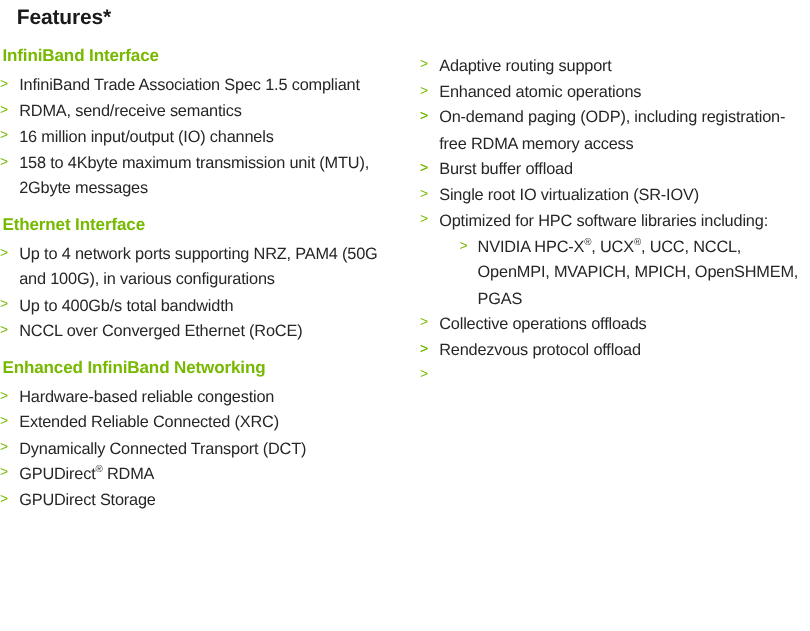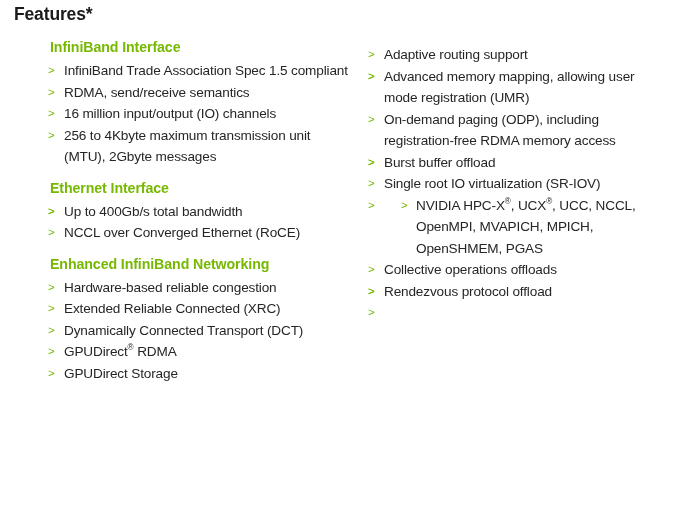--- a/index.html
+++ b/index.html
@@ -39,23 +39,21 @@
     width: 675px;
     display: flex;
     flex-direction: row;
     align-items: flex-start;
   }
   .col {
     box-sizing: border-box;
   }
   .col-left {
     width: 340px;
-    padding-left: 12px;
     padding-right: 6px;
-    margin-left: 36px;
   }
   .col-right {
     width: 335px;
     padding-left: 10px;
     padding-right: 4px;
     padding-top: 6px;
   }
   .section-heading {
     color: #76b900;
     font-size: 14.2px;
@@ -133,30 +131,31 @@
           <li class="bullet">
             <span class="marker">&gt;</span>
             <span>RDMA, send/receive semantics</span>
           </li>
           <li class="bullet">
             <span class="marker">&gt;</span>
             <span>16 million input/output (IO) channels</span>
           </li>
           <li class="bullet">
             <span class="marker">&gt;</span>
-            <span>256 to 4Kbyte maximum transmission unit (MTU), 2Gbyte messages</span>
+            <span>158 to 4Kbyte maximum transmission unit (MTU), 2Gbyte messages</span>
           </li>
         </ul>
       </div>
 
       <div class="section-block">
         <div class="section-heading">Ethernet Interface</div>
         <ul class="bullets">
           <li class="bullet">
             <span class="marker">&gt;</span>
+            <span>Up to 4 network ports supporting NRZ, PAM4 (50G and 100G), in various configurations</span>
           </li>
           <li class="bullet">
             <span class="marker">&gt;</span>
             <span>Up to 400Gb/s total bandwidth</span>
           </li>
           <li class="bullet">
             <span class="marker">&gt;</span>
             <span>NCCL over Converged Ethernet (RoCE)</span>
           </li>
         </ul>
@@ -191,42 +190,43 @@
     </div>
 
     <div class="col col-right">
       <ul class="bullets">
         <li class="bullet">
           <span class="marker">&gt;</span>
           <span>Adaptive routing support</span>
         </li>
         <li class="bullet">
           <span class="marker">&gt;</span>
-        </li>
-        <li class="bullet">
-          <span class="marker">&gt;</span>
-          <span>Advanced memory mapping, allowing user mode registration (UMR)</span>
+          <span>Enhanced atomic operations</span>
+        </li>
+        <li class="bullet">
+          <span class="marker">&gt;</span>
         </li>
         <li class="bullet">
           <span class="marker">&gt;</span>
           <span>On-demand paging (ODP), including registration-free RDMA memory access</span>
         </li>
         <li class="bullet">
           <span class="marker">&gt;</span>
         </li>
         <li class="bullet">
           <span class="marker">&gt;</span>
           <span>Burst buffer offload</span>
         </li>
         <li class="bullet">
           <span class="marker">&gt;</span>
           <span>Single root IO virtualization (SR-IOV)</span>
         </li>
         <li class="bullet">
           <span class="marker">&gt;</span>
+          <span>Optimized for HPC software libraries including:</span>
           <ul class="sub-bullets">
             <li class="bullet">
               <span class="marker">&gt;</span>
               <span>NVIDIA HPC-X<span class="tm">®</span>, UCX<span class="tm">®</span>, UCC, NCCL, OpenMPI, MVAPICH, MPICH, OpenSHMEM, PGAS</span>
             </li>
           </ul>
         </li>
         <li class="bullet">
           <span class="marker">&gt;</span>
           <span>Collective operations offloads</span>

